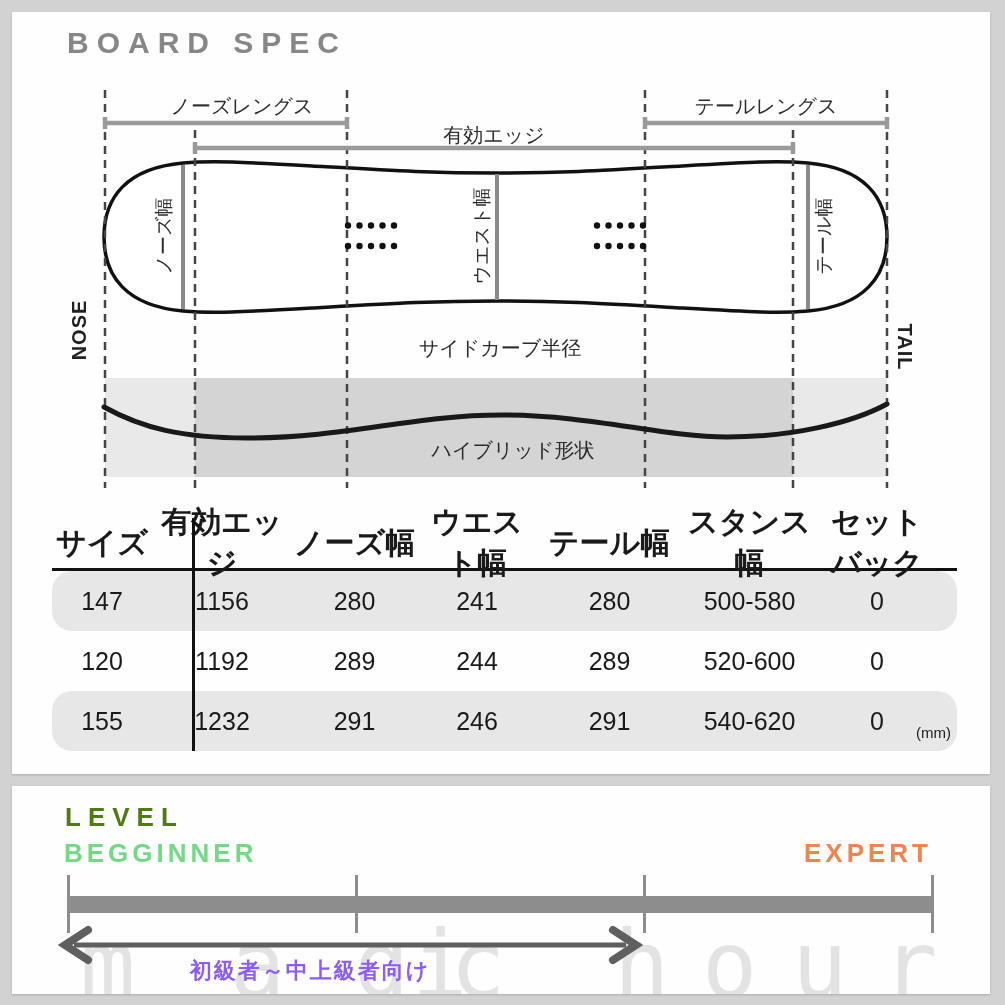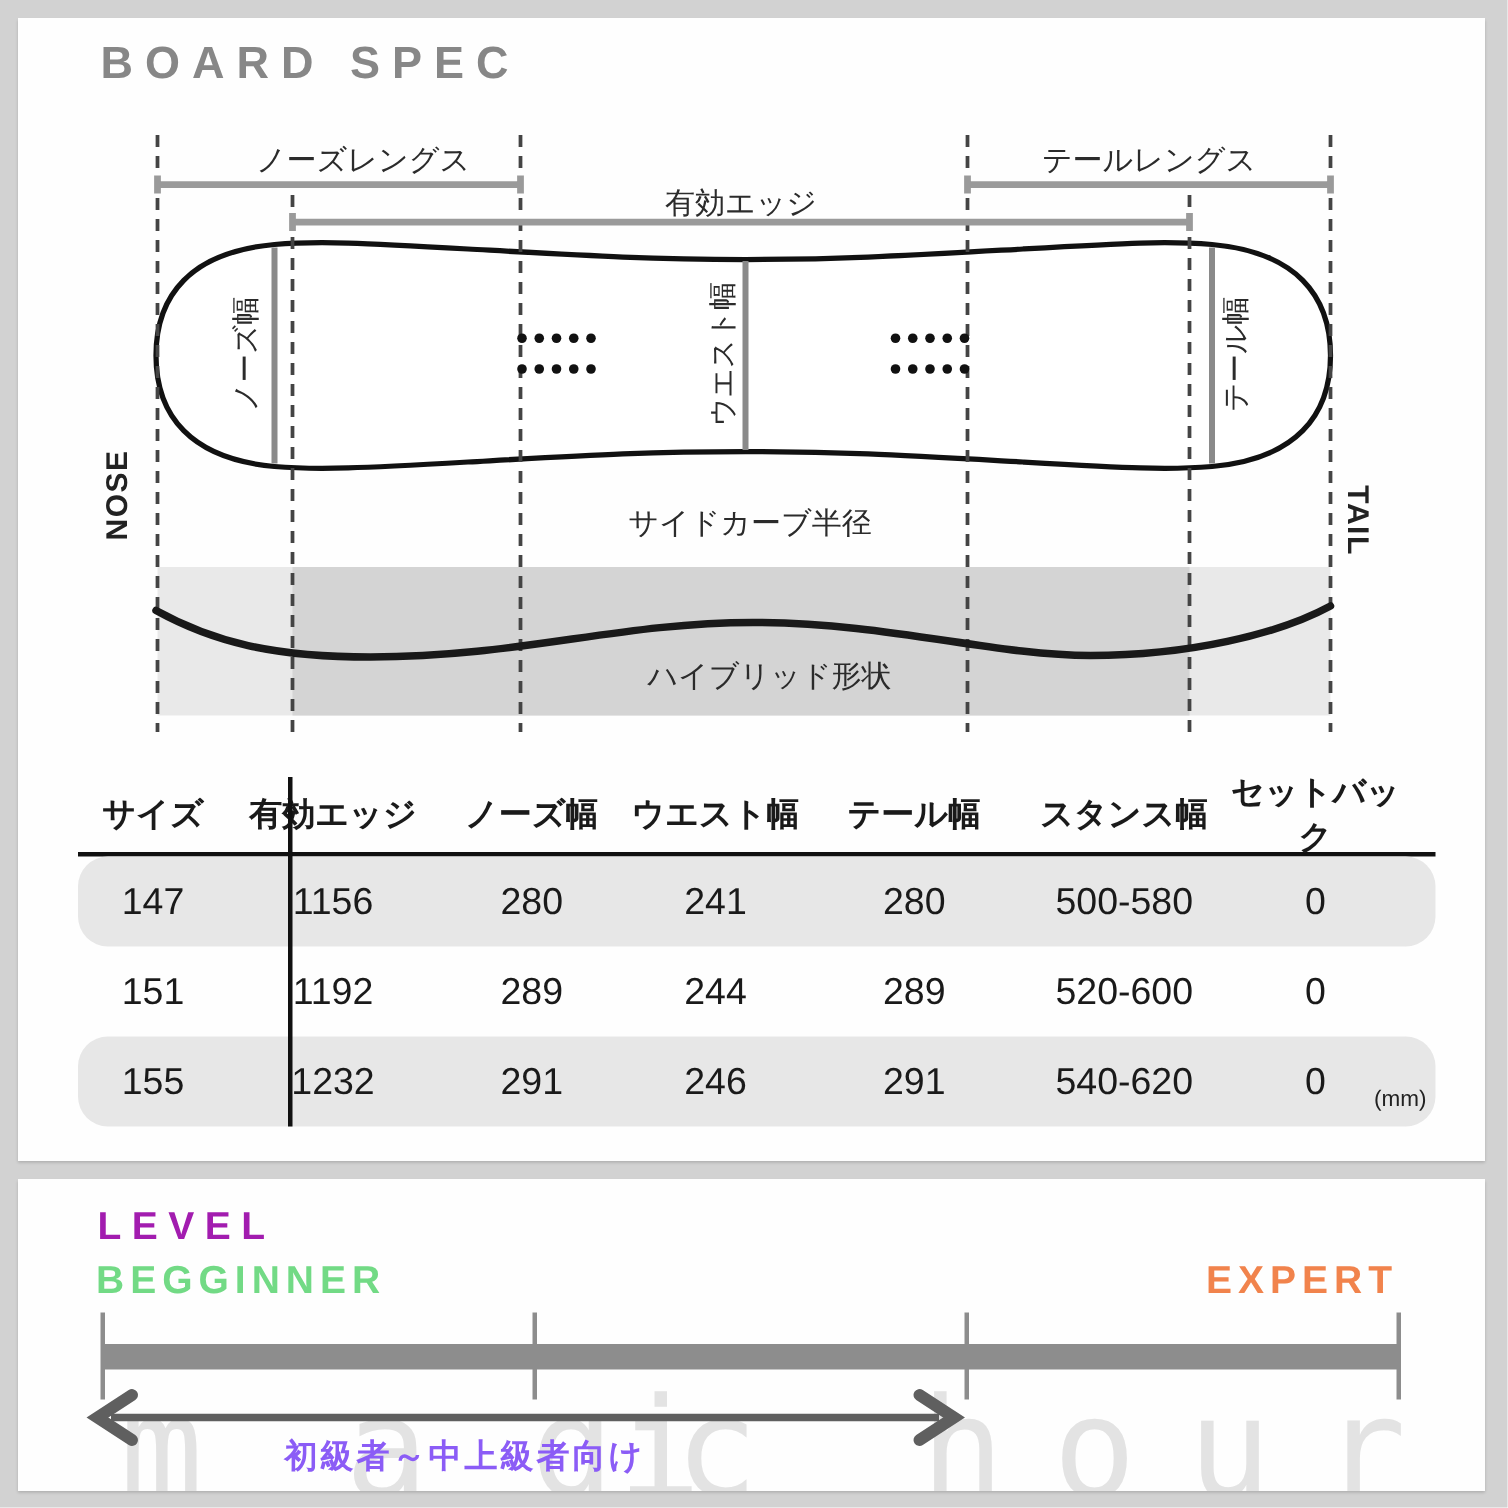--- a/index.html
+++ b/index.html
@@ -5,36 +5,36 @@
   html,body { margin:0; padding:0; }
   body { width:1005px; height:1005px; font-family:"Liberation Sans","DejaVu Sans",sans-serif; }
   #page { position:relative; width:1005px; height:1005px; background:#d2d2d2; overflow:hidden; }
   .card { position:absolute; left:12px; width:978px; background:#fefefe; overflow:hidden; box-shadow:0 1px 2px rgba(0,0,0,.18); }
   #card-spec  { top:12px;  height:762px; }
   #card-level { top:786px; height:208px; }
 
   
   .section-title { position:absolute; left:55px; top:14px; font-size:30px; font-weight:700;
                    letter-spacing:8px; color:#878787; }
-  #card-level .section-title { top:16px; left:53px; font-size:26px; letter-spacing:7px; color:#a21caf; }
+  #card-level .section-title { top:16px; left:53px; font-size:26px; letter-spacing:7px; color:#4d7c0f; }
 
   
   #diagram-svg { position:absolute; left:0; top:0; }
 
   
   .blab { position:absolute; transform:translateX(-50%); white-space:nowrap;
           font-size:20px; color:#2b2b2b; font-weight:500; }
   .vlab { position:absolute; transform:translate(-50%,-50%) rotate(-90deg); white-space:nowrap;
           font-size:19px; color:#2b2b2b; font-weight:500; }
   .vlab.end-label { font-size:20px; font-weight:600; letter-spacing:1px; color:#222; }
   .vlab.cw { transform:translate(-50%,-50%) rotate(90deg); }
 
   
   .spec-table { position:absolute; left:40px; top:506px; width:905px; color:#1a1a1a; }
-  .t-head { display:flex; height:50px; align-items:center; font-size:22px; font-weight:700;
+  .t-head { display:flex; height:50px; align-items:center; font-size:30px; font-weight:700;
             border-bottom:3px solid #111; }
   .t-row  { display:flex; height:60px; align-items:center; font-size:25px; }
   .t-row.alt { background:#e7e7e7;border-radius:20px; }
   .cell { text-align:center; }
   .c0{width:100px;} .c1{width:140px;} .c2{width:125px;} .c3{width:120px;}
   .c4{width:145px;} .c5{width:135px;} .c6{width:120px;}
   .col-divider { position:absolute; left:140px; top:0; width:3px; height:233px; background:#111; }
   .unit-note { position:absolute; right:6px; top:206px; font-size:15px; color:#222; }
 
   
@@ -161,21 +161,21 @@
       <div class="t-row alt">
         <div class="cell c0">147</div>
         <div class="cell c1">1156</div>
         <div class="cell c2">280</div>
         <div class="cell c3">241</div>
         <div class="cell c4">280</div>
         <div class="cell c5">500-580</div>
         <div class="cell c6">0</div>
       </div>
       <div class="t-row">
-        <div class="cell c0">151</div>
+        <div class="cell c0">120</div>
         <div class="cell c1">1192</div>
         <div class="cell c2">289</div>
         <div class="cell c3">244</div>
         <div class="cell c4">289</div>
         <div class="cell c5">520-600</div>
         <div class="cell c6">0</div>
       </div>
       <div class="t-row alt">
         <div class="cell c0">155</div>
         <div class="cell c1">1232</div>

